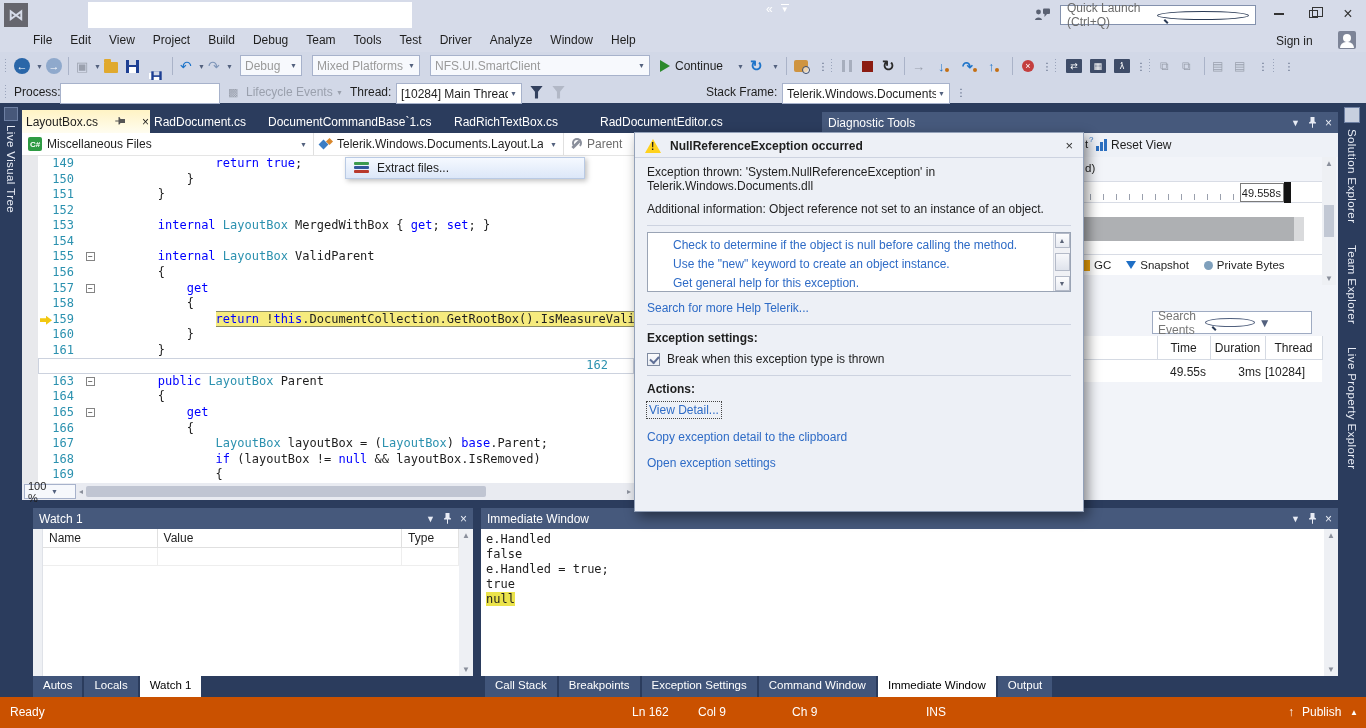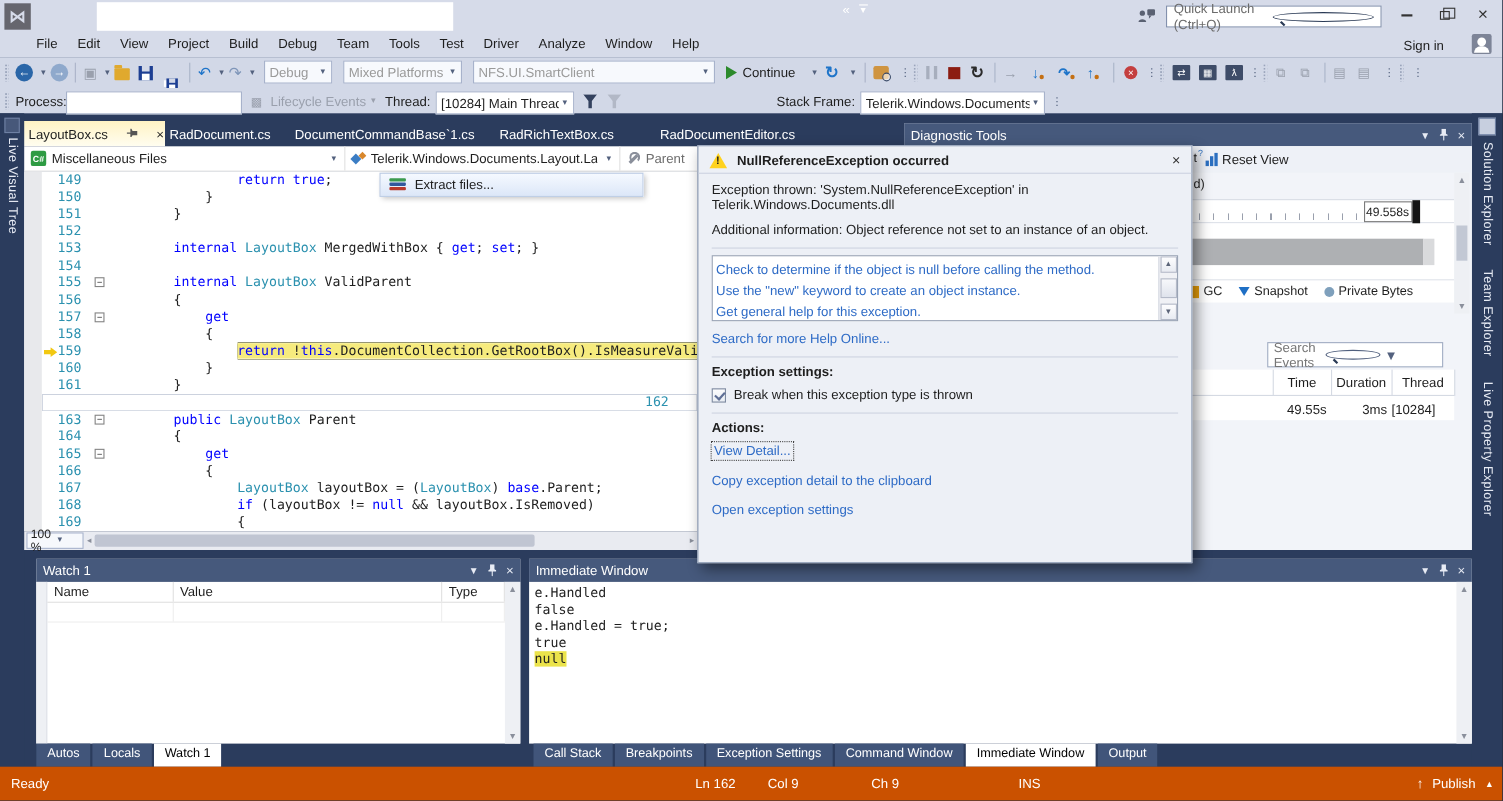--- a/index.html
+++ b/index.html
@@ -165,21 +165,21 @@
   
   .exdlg{position:absolute;left:634px;top:132px;width:450px;height:380px;background:#edf0f6;border:1px solid #93a1b8;box-shadow:4px 5px 12px rgba(0,0,0,.45);z-index:50;}
   .exhd{display:flex;align-items:center;gap:9px;padding:5px 10px 4px;border-bottom:1px solid #cdd3e0;}
   .exhd b{flex:1;font-size:12px;}
   .warn{width:0;height:0;border-left:8px solid transparent;border-right:8px solid transparent;border-bottom:14px solid #ffd21e;position:relative;}
   .warn::after{content:"!";position:absolute;left:-2px;top:2px;font-size:10px;font-weight:bold;color:#1e1e1e;}
   .exbd{padding:7px 12px 0;font-size:12px;}
   .exmsg{margin-bottom:9px;width:420px;}
   .exhr{height:1px;background:#cdd3e0;margin:4px 0 6px;}
   .exlabel{font-weight:bold;margin:3px 0 6px;}
-  .tipsbox{border:1px solid #9aa4b5;background:#fff;height:60px;position:relative;padding:3px 22px 2px 3px;overflow:hidden;}
+  .tipsbox{border:1px solid #9aa4b5;background:#fff;height:60px;position:relative;padding:3px 22px 2px 25px;overflow:hidden;}
   .tiplink{color:#2e6bc6;line-height:19px;white-space:nowrap;}
   .tsb{position:absolute;right:0;top:0;width:17px;height:100%;background:#f0f1f5;border-left:1px solid #d5d9e2;display:flex;flex-direction:column;align-items:center;justify-content:space-between;}
   .tsb .btnbx{width:15px;height:15px;border:1px solid #b4bac8;background:linear-gradient(#fdfdfe,#e8ebf2);font-size:7px;color:#5b6478;display:flex;align-items:center;justify-content:center;}
   .tsb .tthumb{width:15px;height:18px;border:1px solid #b4bac8;background:linear-gradient(#f7f8fb,#dfe3ec);}
   .link{color:#2e6bc6;display:inline-block;}
   .link.focus{outline:1px dotted #444;padding:1px 2px;}
   .actrow{margin:0 0 12px;}
   .cbrow{display:flex;align-items:center;gap:7px;margin:7px 0 9px;}
   .cbox{width:13px;height:13px;border:1px solid #7e8aa0;background:linear-gradient(#fcfcfd,#e9edf3);position:relative;}
   .cbox::after{content:"";position:absolute;left:2px;top:2px;width:7px;height:4px;border-left:2px solid #5f6f96;border-bottom:2px solid #5f6f96;transform:rotate(-48deg);}
@@ -590,21 +590,21 @@
             <div class="tiplink">Check to determine if the object is null before calling the method.</div>
             <div class="tiplink">Use the "new" keyword to create an object instance.</div>
             <div class="tiplink">Get general help for this exception.</div>
           </div>
         <div class="tsb">
           <span class="btnbx">▲</span>
           <span class="tthumb"></span>
           <span class="btnbx">▼</span>
         </div>
       </div>
-      <div style="margin:9px 0;"><span class="link">Search for more Help Online...</span></div>
+      <div style="margin:9px 0;"><span class="link">Search for more Help Telerik...</span></div>
       <div class="exhr"></div>
       <div class="exlabel">Exception settings:</div>
       <div class="cbrow">
         <span class="cbox"></span>
         <span>Break when this exception type is thrown</span>
       </div>
       <div class="exhr"></div>
       <div class="exlabel">Actions:</div>
       <div id="actionlinks">
           <div class="actrow"><span class="link focus">View Detail...</span></div>

